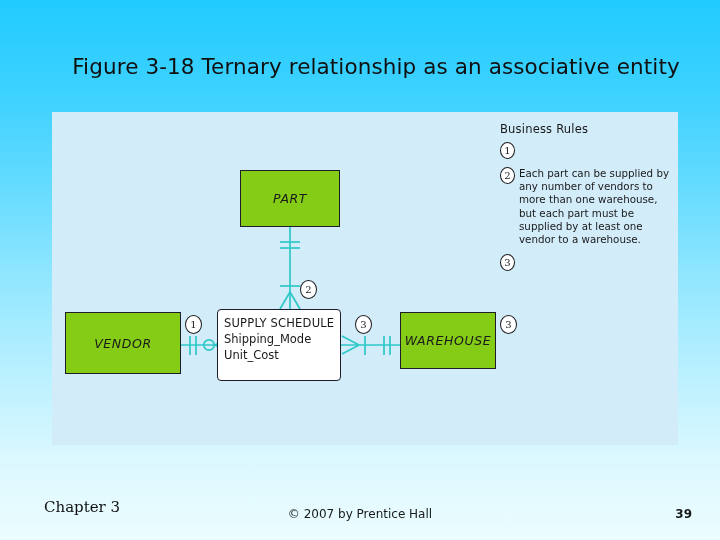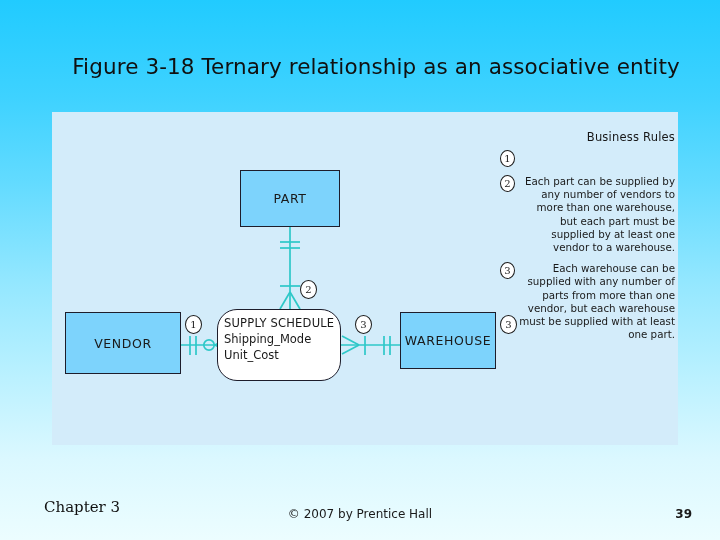--- a/index.html
+++ b/index.html
@@ -46,26 +46,27 @@
     left: 52px;
     top: 112px;
     width: 626px;
     height: 333px;
     background: #d3ecfa;
   }
 
   
   .entity-box {
     position: absolute;
-    background: #7dd3fc;
+    background: #84cc16;
     border: 1.6px solid #1d1d2b;
     box-sizing: border-box;
     display: flex;
     align-items: center;
     justify-content: center;
+    font-style: italic;
   }
   .entity-label {
     font-family: "DejaVu Sans", sans-serif;
     font-size: 12.5px;
     color: #1a1a1a;
     letter-spacing: 0.6px;
   }
 
   #entity-part {
     left: 188px;
@@ -88,21 +89,21 @@
 
   
   #entity-supply-schedule {
     position: absolute;
     left: 165px;
     top: 197px;
     width: 124px;
     height: 72px;
     background: #ffffff;
     border: 1.6px solid #1d1d2b;
-    border-radius: 20px;
+    border-radius: 4px;
     box-sizing: border-box;
     padding: 6px 0 8px 6px;
   }
   #entity-supply-schedule .ss-title {
     font-family: "DejaVu Sans", sans-serif;
     font-size: 11.5px;
     color: #1a1a1a;
     letter-spacing: 0.2px;
     line-height: 15px;
     white-space: nowrap;
@@ -112,23 +113,22 @@
     font-size: 11.5px;
     color: #1a1a1a;
     line-height: 16px;
     white-space: nowrap;
   }
 
   
   #business-rules {
     position: absolute;
     left: 448px;
-    top: 18px;
+    top: 10px;
     width: 175px;
-    text-align: right;
   }
   #business-rules-heading {
     font-family: "DejaVu Sans", sans-serif;
     font-size: 11.5px;
     color: #171717;
     margin-bottom: 6px;
     letter-spacing: 0.2px;
   }
   .rule-row {
     display: flex;
@@ -293,21 +293,20 @@
         <div class="rule-num">1</div>
       </div>
 
       <div class="rule-row">
         <div class="rule-num">2</div>
         <div class="rule-text">Each part can be supplied by any number of vendors to more than one warehouse, but each part must be supplied by at least one vendor to a warehouse.</div>
       </div>
 
       <div class="rule-row">
         <div class="rule-num">3</div>
-        <div class="rule-text">Each warehouse can be supplied with any number of parts from more than one vendor, but each warehouse must be supplied with at least one part.</div>
       </div>
     </div>
 
   </div>
 
   <div id="footer-chapter">Chapter 3</div>
   <div id="footer-copyright">© 2007 by Prentice Hall</div>
   <div id="footer-page-number">39</div>
 
 </div>

